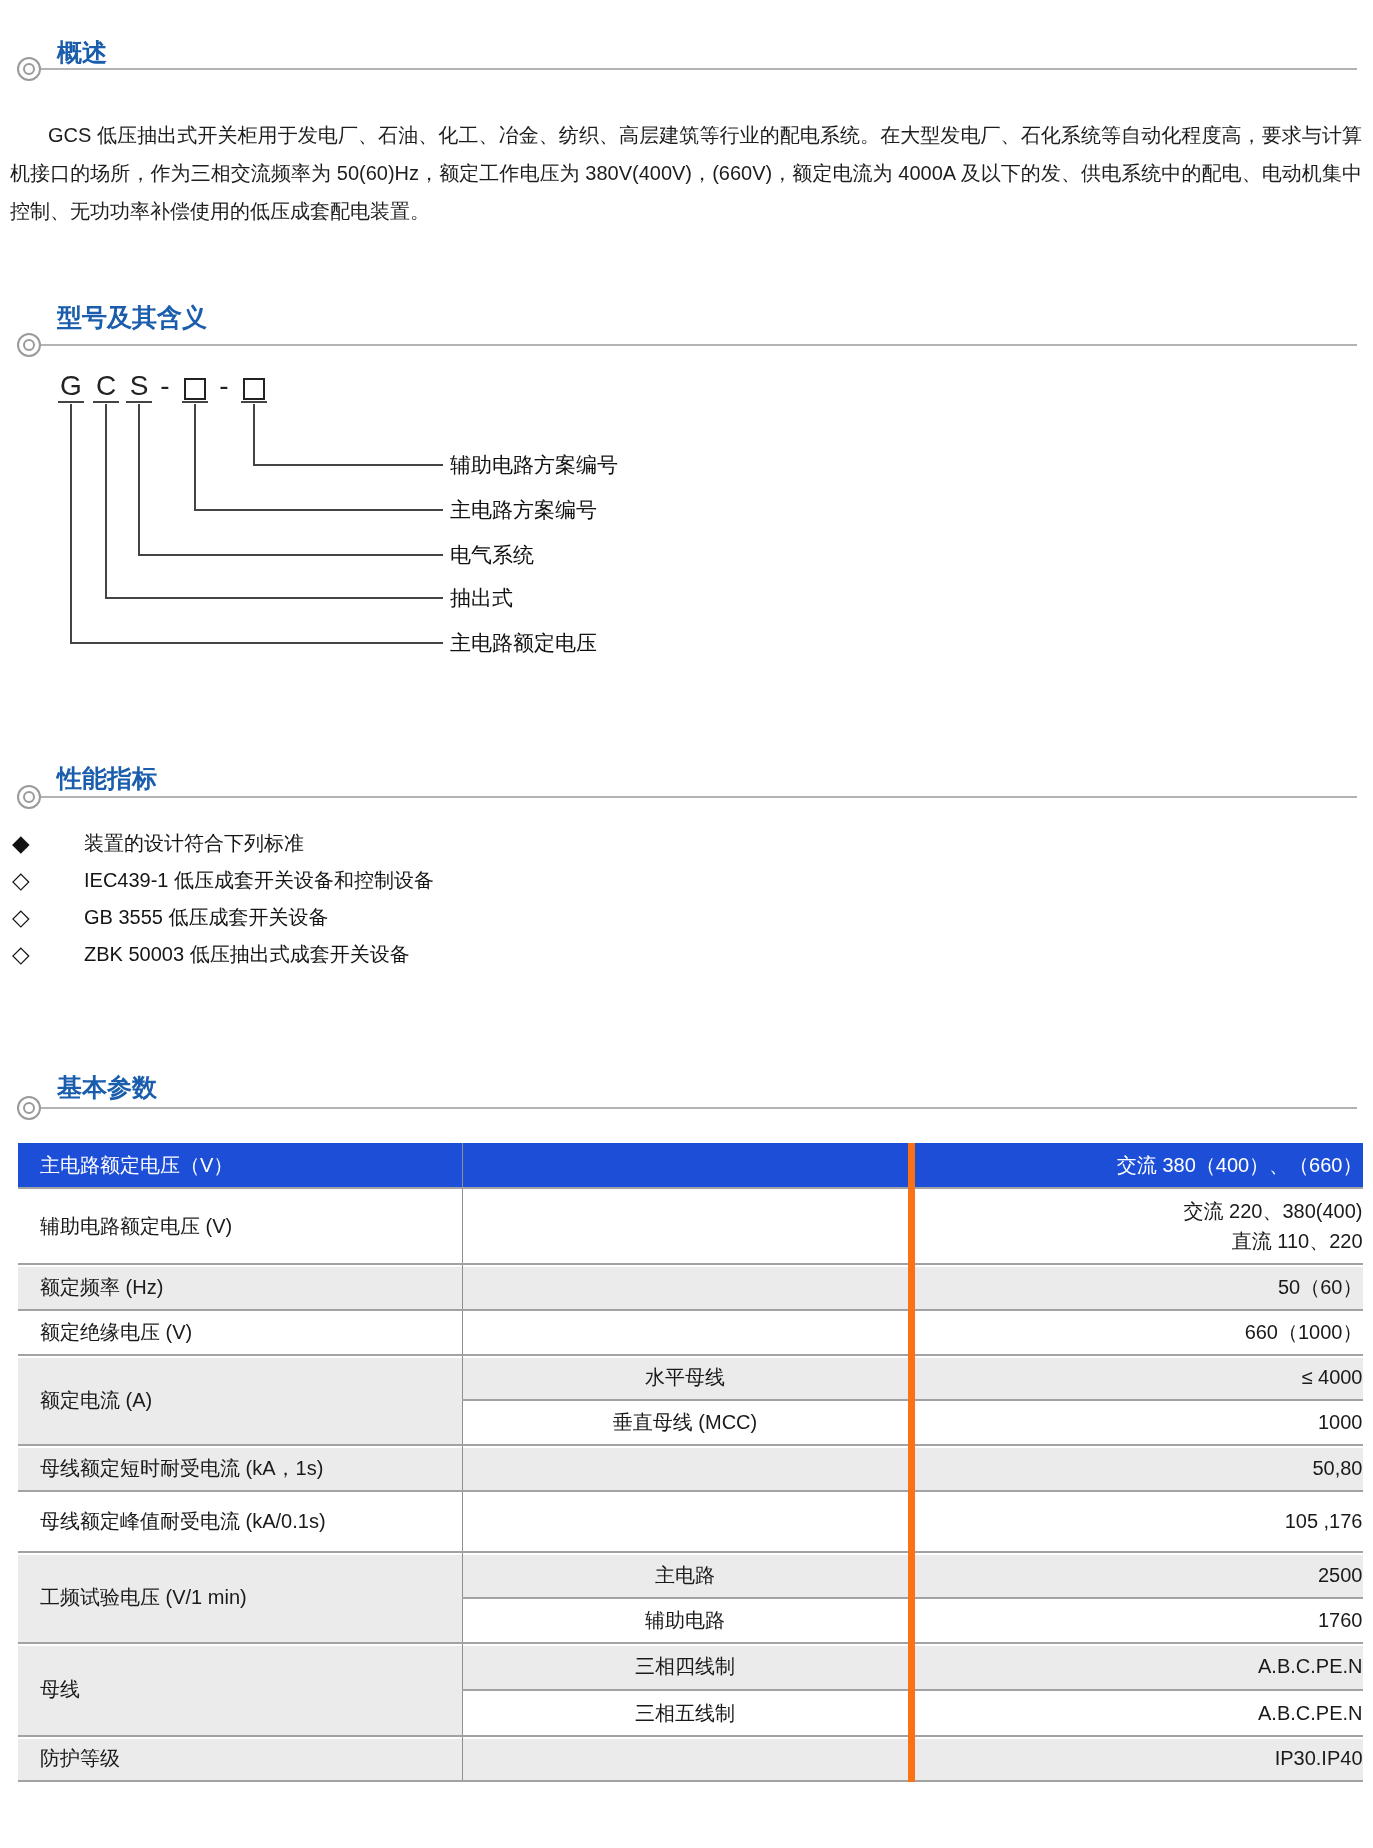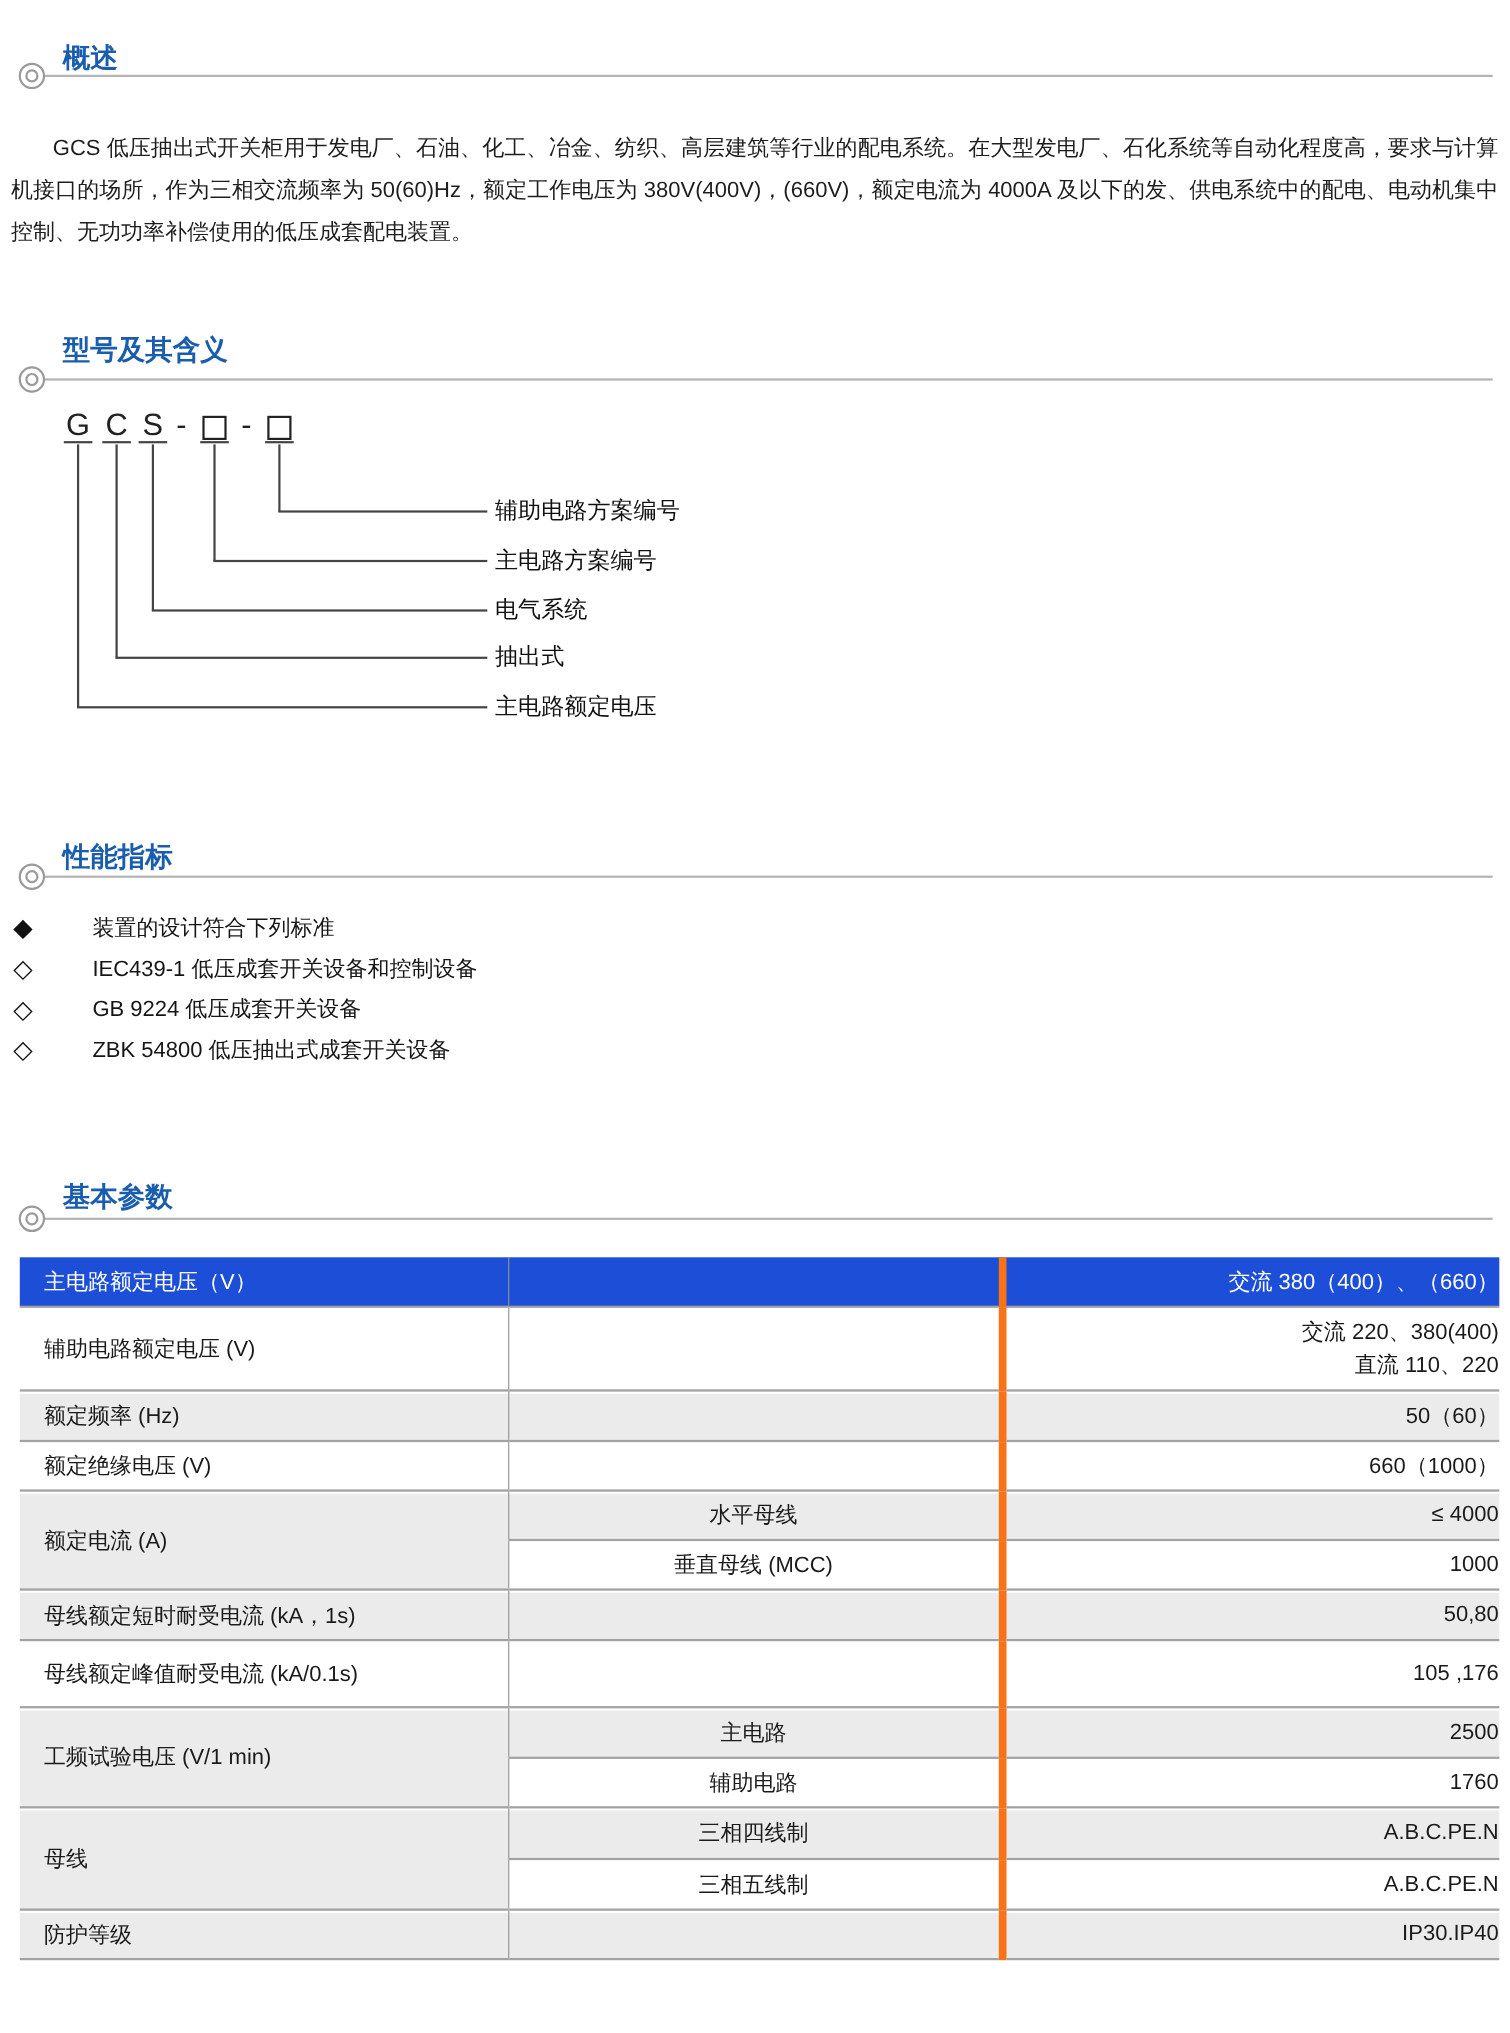--- a/index.html
+++ b/index.html
@@ -98,25 +98,25 @@
     <div class="bullet">
       <span class="mark">◆</span>
       <span class="btext">装置的设计符合下列标准</span>
     </div>
     <div class="bullet">
       <span class="mark">◇</span>
       <span class="btext">IEC439-1 低压成套开关设备和控制设备</span>
     </div>
     <div class="bullet">
       <span class="mark">◇</span>
-      <span class="btext">GB 9224 低压成套开关设备</span>
+      <span class="btext">GB 3555 低压成套开关设备</span>
     </div>
     <div class="bullet">
       <span class="mark">◇</span>
-      <span class="btext">ZBK 54800 低压抽出式成套开关设备</span>
+      <span class="btext">ZBK 50003 低压抽出式成套开关设备</span>
     </div>
   </div>
 
   <div class="sec-title" style="top:1071px;">基本参数</div>
   <div class="sec-line" style="top:1107px;"></div>
   <div class="sec-ring" style="top:1096px;"></div>
 
   <table class="ptable">
     <tbody>
         <tr class="hdr" style="height:45px;">

